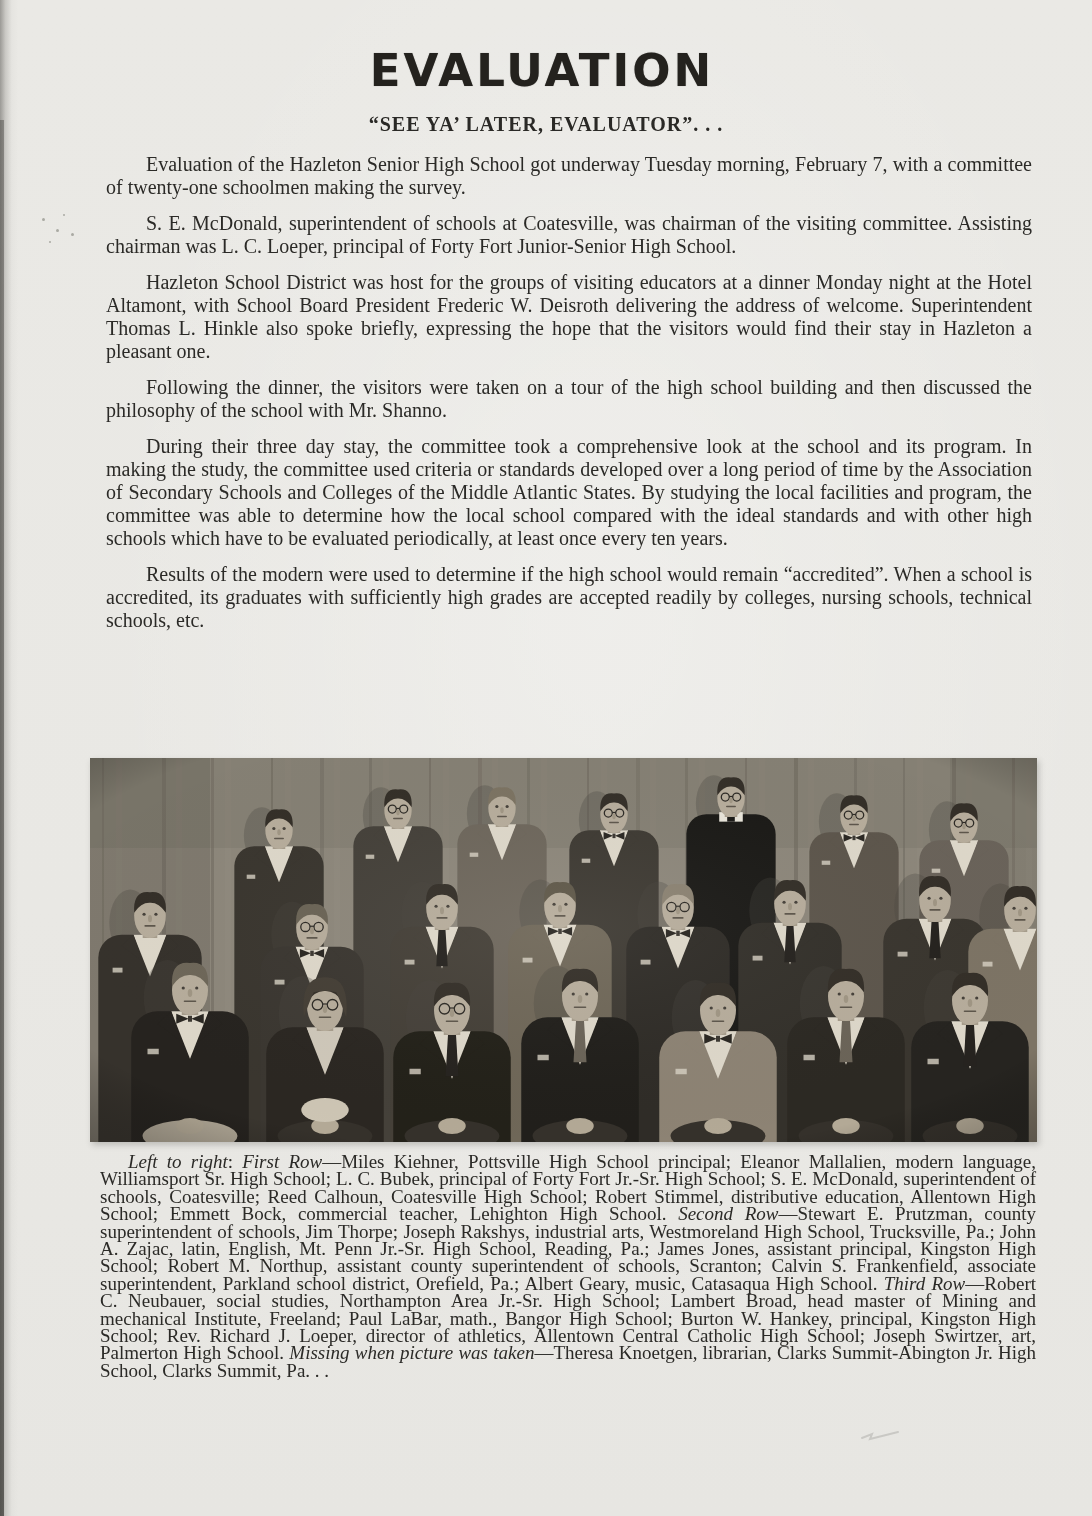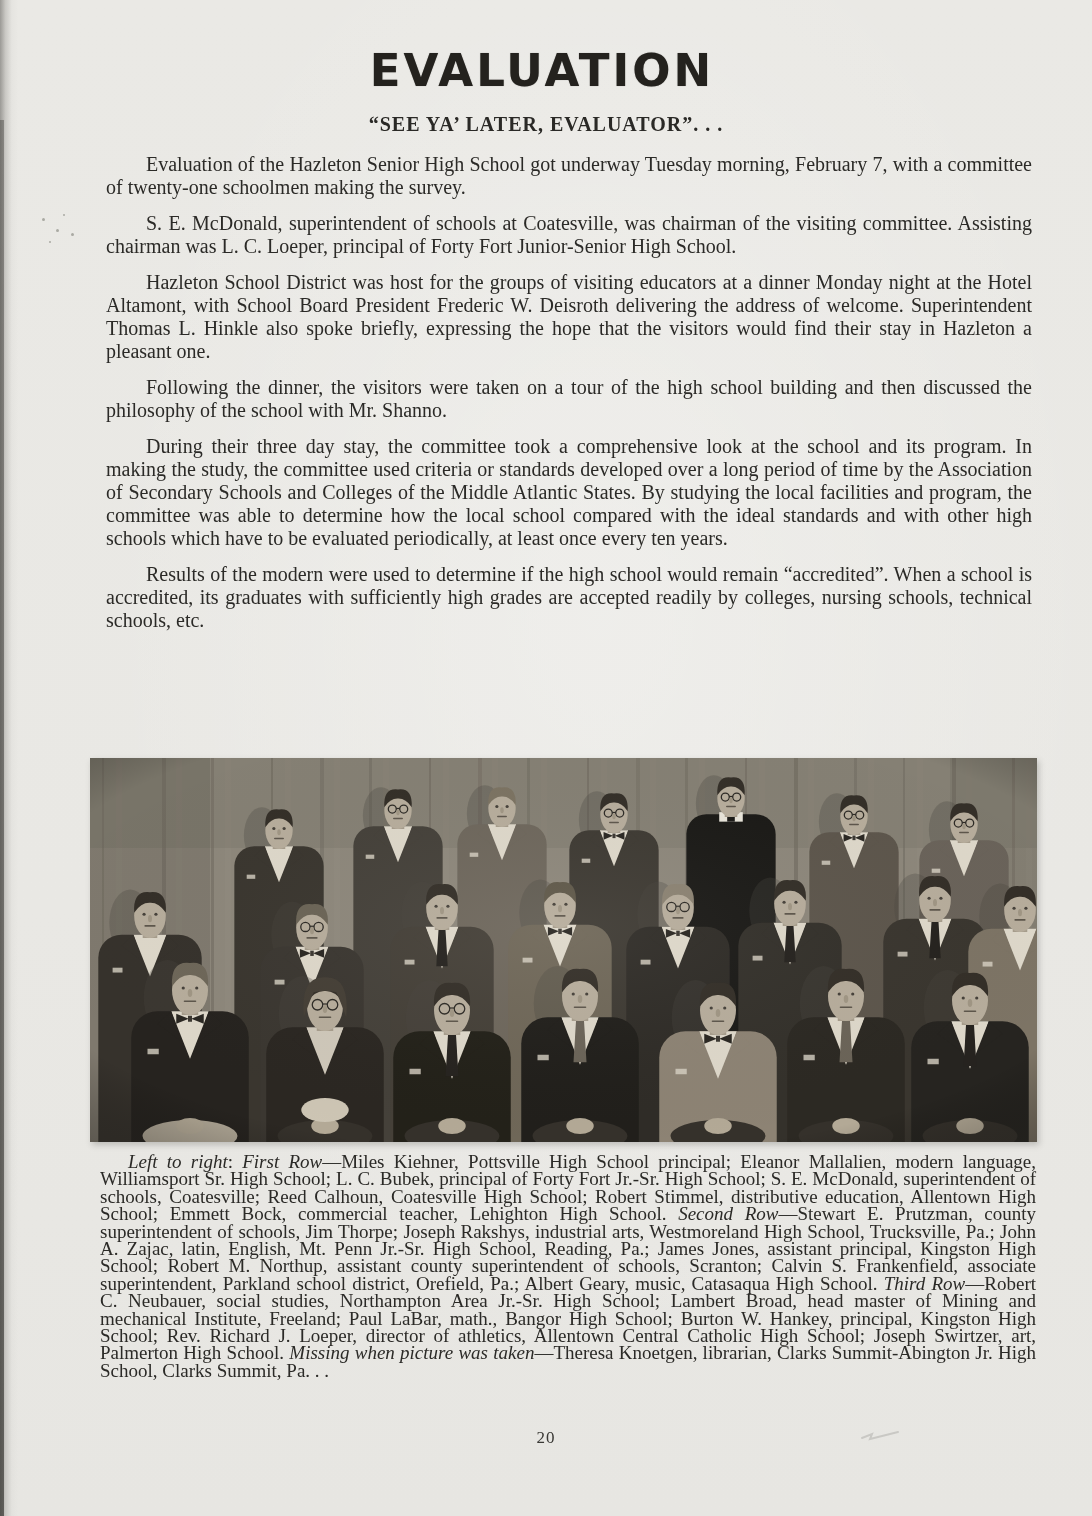--- a/index.html
+++ b/index.html
@@ -521,20 +521,19 @@
             <stop offset="78%" stop-color="#000000" stop-opacity="0"></stop>
             <stop offset="100%" stop-color="#1c1b18" stop-opacity="0.35"></stop>
           </radialGradient>
         </defs>
         <rect x="0" y="0" width="947" height="384" fill="url(#vg)"></rect>
       </svg>
   </figure>
 
   <p class="caption"><em>Left to right</em><span>: </span><em>First Row</em><span>—Miles Kiehner, Pottsville High School principal; Eleanor Mallalien, modern language, Williamsport Sr. High School; L. C. Bubek, principal of Forty Fort Jr.-Sr. High School; S. E. McDonald, superintendent of schools, Coatesville; Reed Calhoun, Coatesville High School; Robert Stimmel, distributive education, Allentown High School; Emmett Bock, commercial teacher, Lehighton High School. </span><em>Second Row</em><span>—Stewart E. Prutzman, county superintendent of schools, Jim Thorpe; Joseph Rakshys, industrial arts, Westmoreland High School, Trucksville, Pa.; John A. Zajac, latin, English, Mt. Penn Jr.-Sr. High School, Reading, Pa.; James Jones, assistant principal, Kingston High School; Robert M. Northup, assistant county superintendent of schools, Scranton; Calvin S. Frankenfield, associate superintendent, Parkland school district, Orefield, Pa.; Albert Geary, music, Catasaqua High School. </span><em>Third Row</em><span>—Robert C. Neubauer, social studies, Northampton Area Jr.-Sr. High School; Lambert Broad, head master of Mining and mechanical Institute, Freeland; Paul LaBar, math., Bangor High School; Burton W. Hankey, principal, Kingston High School; Rev. Richard J. Loeper, director of athletics, Allentown Central Catholic High School; Joseph Swirtzer, art, Palmerton High School. </span><em>Missing when picture was taken</em><span>—Theresa Knoetgen, librarian, Clarks Summit-Abington Jr. High School, Clarks Summit, Pa. . .</span></p>
 
-  <div class="pageno">20</div>
 
   <div class="pencil-mark">
     <svg width="44" height="20" viewBox="0 0 44 20">
       <path d="M4 12 L14 8 L12 13 L40 6" fill="none" stroke="#b2b1ad" stroke-width="2" stroke-linecap="round"></path>
     </svg>
   </div>
 </div>
 
 </body></html>

